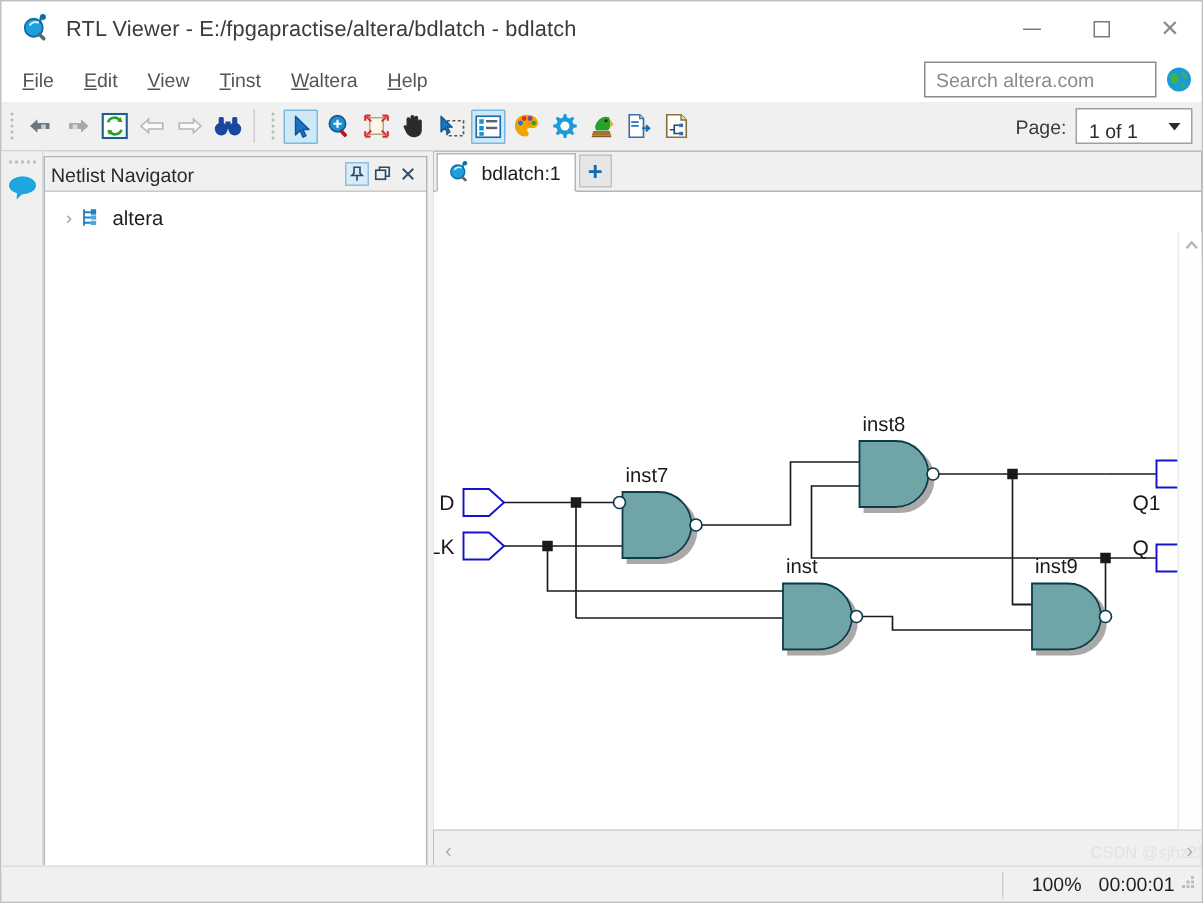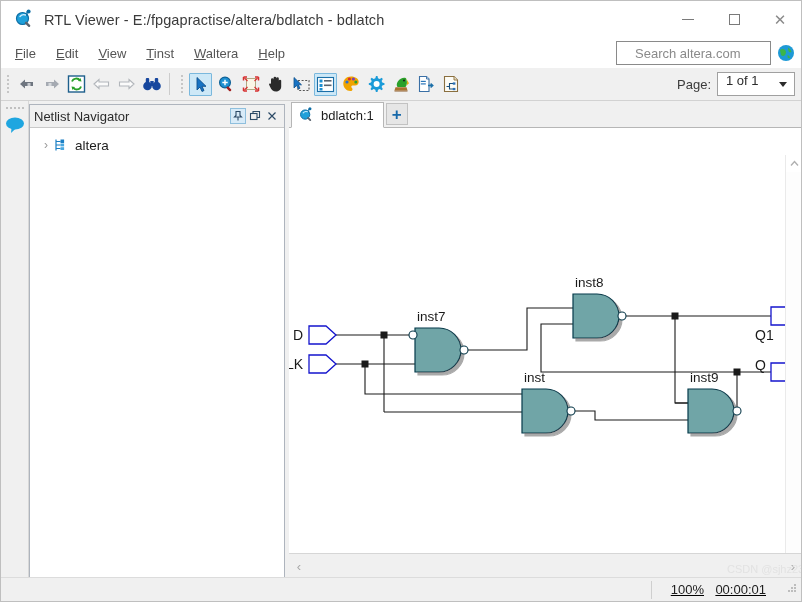--- a/index.html
+++ b/index.html
@@ -58,21 +58,21 @@
 
   .searchwrap {
     margin-left: auto; margin-right: 8px;
     display: flex; align-items: center;
   }
   .searchbox {
     width: 155px; height: 24px;
     border: 1px solid #8a8a8a; background: #ffffff;
     font-family: "Liberation Sans", sans-serif;
     font-size: 13px; color: #14532d;
-    padding: 0 18px; outline: none;
+    padding: 0 7px; outline: none;
   }
   .searchbox::placeholder { color: #8a8a8a; opacity: 1; }
   .globe-ico { margin-left: 6px; width: 18px; height: 18px; }
 
   
   .toolbar {
     position: absolute; left: 0; top: 67px; width: 802px; height: 33px;
     background: #f0f0f0;
     border-bottom: 1px solid #d2d2d2;
     display: flex; align-items: center;
@@ -92,21 +92,21 @@
   .tsep { width: 1px; height: 22px; background: #cccccc; margin: 0 5px; }
 
   .pagewrap {
     margin-left: auto; margin-right: 8px;
     display: flex; align-items: center; gap: 6px;
   }
   .page-label { font-size: 13px; color: #3b3b3b; }
   .page-select {
     width: 78px; height: 24px; background: #ffffff;
     border: 1px solid #a0a0a0;
-    display: flex; align-items: flex-start; padding-left: 8px;
+    display: flex; align-items: flex-end; padding-left: 8px;
     font-size: 13px; color: #2b2b2b; position: relative;
   }
   .page-select .caret {
     position: absolute; right: 7px; top: 50%;
     margin-top: -2px;
     width: 0; height: 0;
     border-left: 4px solid transparent; border-right: 4px solid transparent;
     border-top: 5px solid #2b2b2b;
   }
 
@@ -206,26 +206,26 @@
   .h-arrow {
     width: 20px; height: 20px; display: flex; align-items: center; justify-content: center;
     color: #a8a8a8; font-size: 13px;
   }
   .h-arrow.right { margin-left: auto; }
 
   
   .statusbar {
     position: absolute; left: 0; bottom: 0; width: 802px; height: 24px;
     background: #f0f0f0; border-top: 1px solid #dcdcdc;
-    display: flex; align-items: center; justify-content: flex-end; text-decoration: underline;
+    display: flex; align-items: center; justify-content: flex-end;
   }
   .status-sep { width: 1px; height: 18px; background: #cfcfcf; margin: 0 10px; }
   .status-txt { font-size: 13px; color: #1d1d1d; white-space: nowrap; }
   .status-zoom { min-width: 42px; text-align: right; }
-  .status-time { min-width: 62px; text-align: right; margin-right: 22px; }
+  .status-time { min-width: 62px; text-align: right; margin-right: 5px; }
   .resize-grip {
     width: 12px; height: 12px; margin-right: 3px;
     display: grid; grid-template-columns: repeat(3, 3px); grid-template-rows: repeat(3, 3px);
   }
   .resize-grip i { width: 2px; height: 2px; background: #bdbdbd; }
   .wm2 {
     position: absolute; left: 726px; bottom: 26px;
     font-size: 11px; color: #e2e2e2; white-space: nowrap; pointer-events: none;
   }
 

